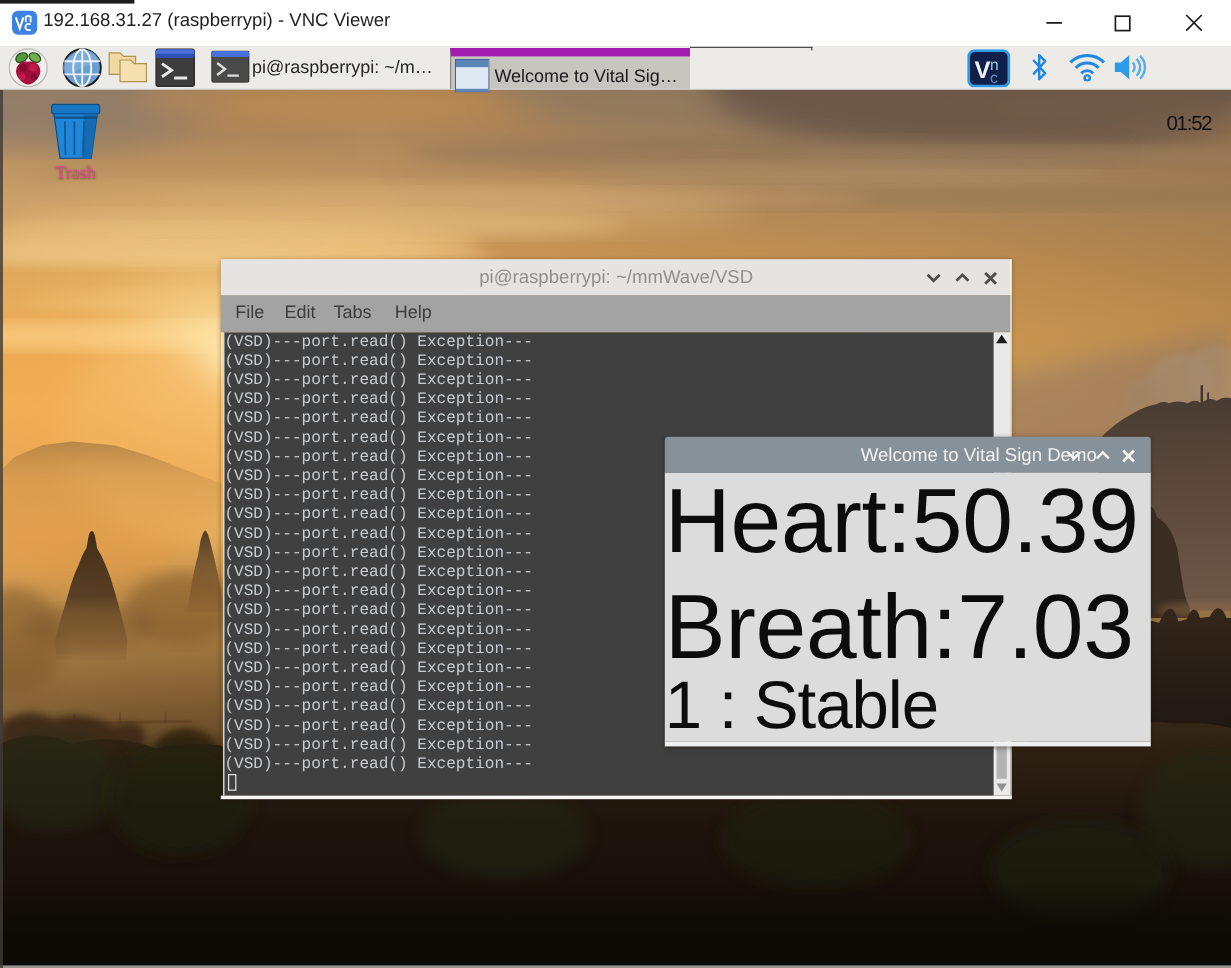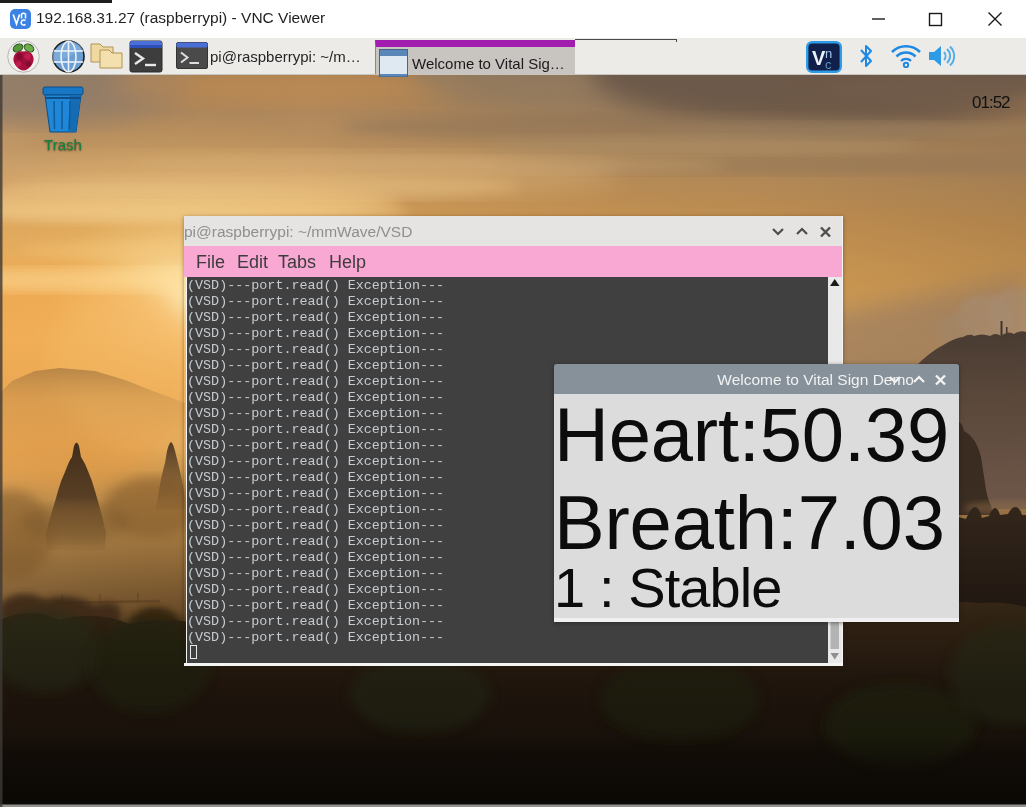--- a/index.html
+++ b/index.html
@@ -20,27 +20,27 @@
 #task2 { position:absolute; left:375px; top:2px; width:200px; height:34px; background:#c8c5c1; border-top:7px solid #a21caf; border-left:1px solid #8a8884; }
 #task1text { position:absolute; left:210px; top:10px; font-size:15px; color:#262626; }
 #task2text { position:absolute; left:36px; top:8px; font-size:15px; color:#1a1a1a; }
 #mystline { position:absolute; left:575px; top:1px; width:102px; height:3px; border-top:1.5px solid #4a4a4a; border-right:1.5px solid #4a4a4a; }
 #clock { position:absolute; left:972px; top:8px; font-size:17px; letter-spacing:-1px; color:#111;margin-top:47px; }
 
 
 #desktop { left:0; top:75px; width:1026px; height:732px; background:#c89a5e; }
 
 
-#trashlbl { left:20px; top:135.5px; width:86px; text-align:center; color:#15803d; font-size:15px; text-shadow:0 1px 2px rgba(60,40,20,.8); }
+#trashlbl { left:20px; top:135.5px; width:86px; text-align:center; color:#ec4899; font-size:15px; text-shadow:0 1px 2px rgba(60,40,20,.8);font-family:Liberation Serif, serif; }
 
 
 #term { left:184px; top:216px; width:659px; height:450px; box-shadow:0 1px 4px rgba(40,25,10,.45); }
 #termtitle { left:0; top:0; width:659px; height:30px; background:#e5e4e2; }
-#termtitletext { width:659px; top:6.5px; color:#8f8f8f; font-size:15.5px; }
-#termmenu { left:0; top:30px; width:659px; height:31px; background:#f9a8d4; font-size:18px; color:#3c3c3c; }
+#termtitletext { width:659px; text-align:center; top:6.5px; color:#8f8f8f; font-size:15.5px; }
+#termmenu { left:0; top:30px; width:659px; height:31px; background:#a3a3a3; font-size:15px; color:#3c3c3c; }
 #termmenu span { position:absolute; top:6px; }
 #termbody { left:1.5px; top:61px; width:643.5px; height:386px; background:#404040; border-left:1.5px solid #f5f5f3; }
 #termtext { left:0.5px; top:1px; font-family:"Liberation Mono", monospace; font-size:13.4px; line-height:16px; color:#c6cbd0; white-space:pre; }
 #cursor { left:3px; top:368px; width:7px; height:14px; border:1.5px solid #e8e8e8; }
 #termsb { left:644px; top:61px; width:13.5px; height:386px; background:#e9e9e9; }
 #termedge { left:657.5px; top:0px; width:1.5px; height:450px; background:#f5f5f3; }
 #termbot { left:0px; top:447px; width:659px; height:3px; background:#f5f5f3; }
 
 
 #vsd { left:554px; top:364px; width:405px; height:258px; box-shadow:0 1px 4px rgba(30,20,10,.5); }

